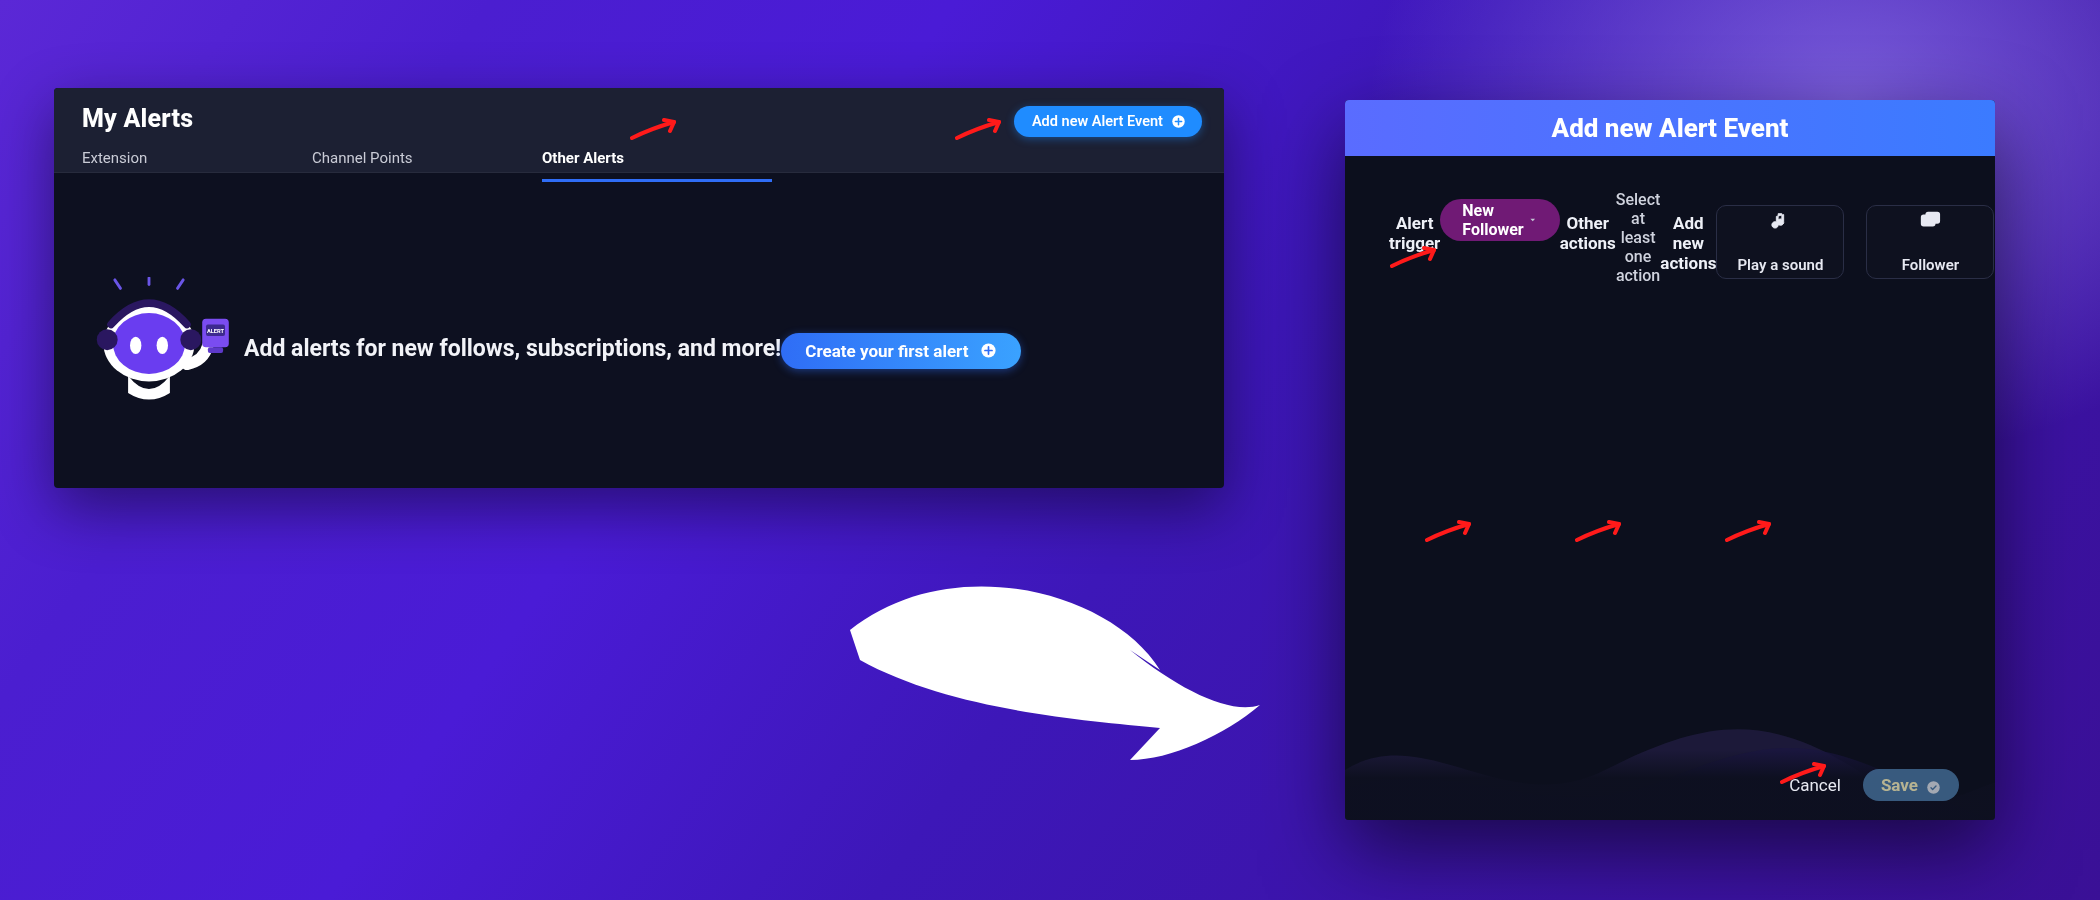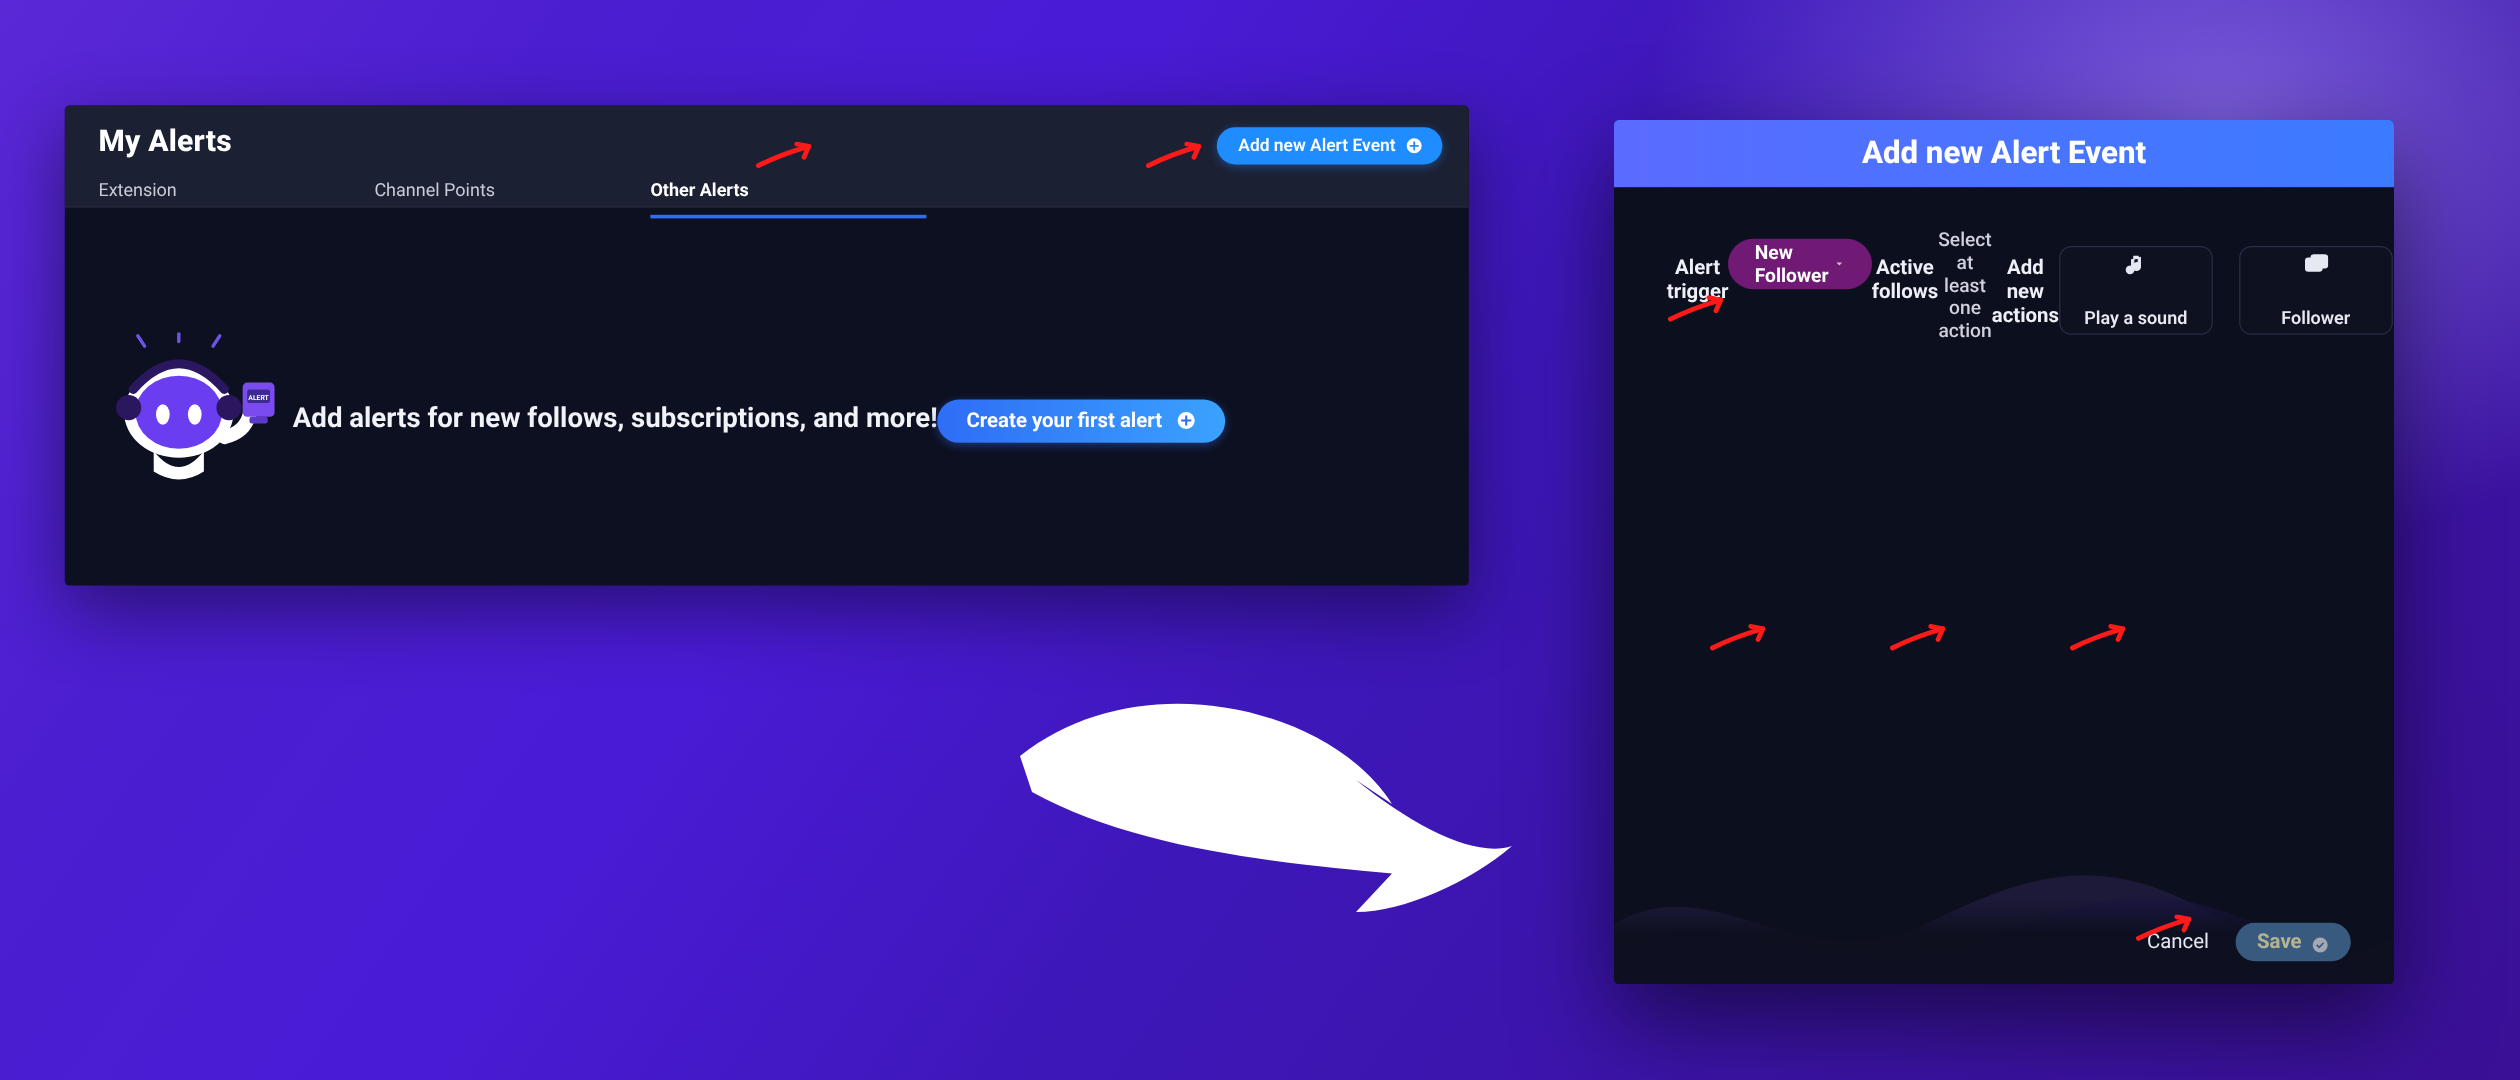--- a/index.html
+++ b/index.html
@@ -215,21 +215,21 @@
 
   <div class="mp-body">
     <div class="mp-label">Alert trigger</div>
     <div class="mp-select">
       <span>New Follower</span>
       <svg viewBox="0 0 24 24">
           <path d="M6 9l6 6 6-6z"></path>
         </svg>
     </div>
 
-    <div class="mp-label">Active follows</div>
+    <div class="mp-label">Other actions</div>
     <div class="mp-sub">Select at least one action</div>
 
     <div class="mp-label" style="margin-top:20px">Add new actions</div>
 
     <div class="mp-actions">
       <div class="mp-action">
         <svg viewBox="0 0 24 24">
           <path d="M10 4v11.3A3.5 3.5 0 1 1 8 13V7l8-2v7.3A3.5 3.5 0 1 1 14 10V4l-4 0z" fill="#e7e9f2"></path>
         </svg>
         <span>Play a sound</span>

